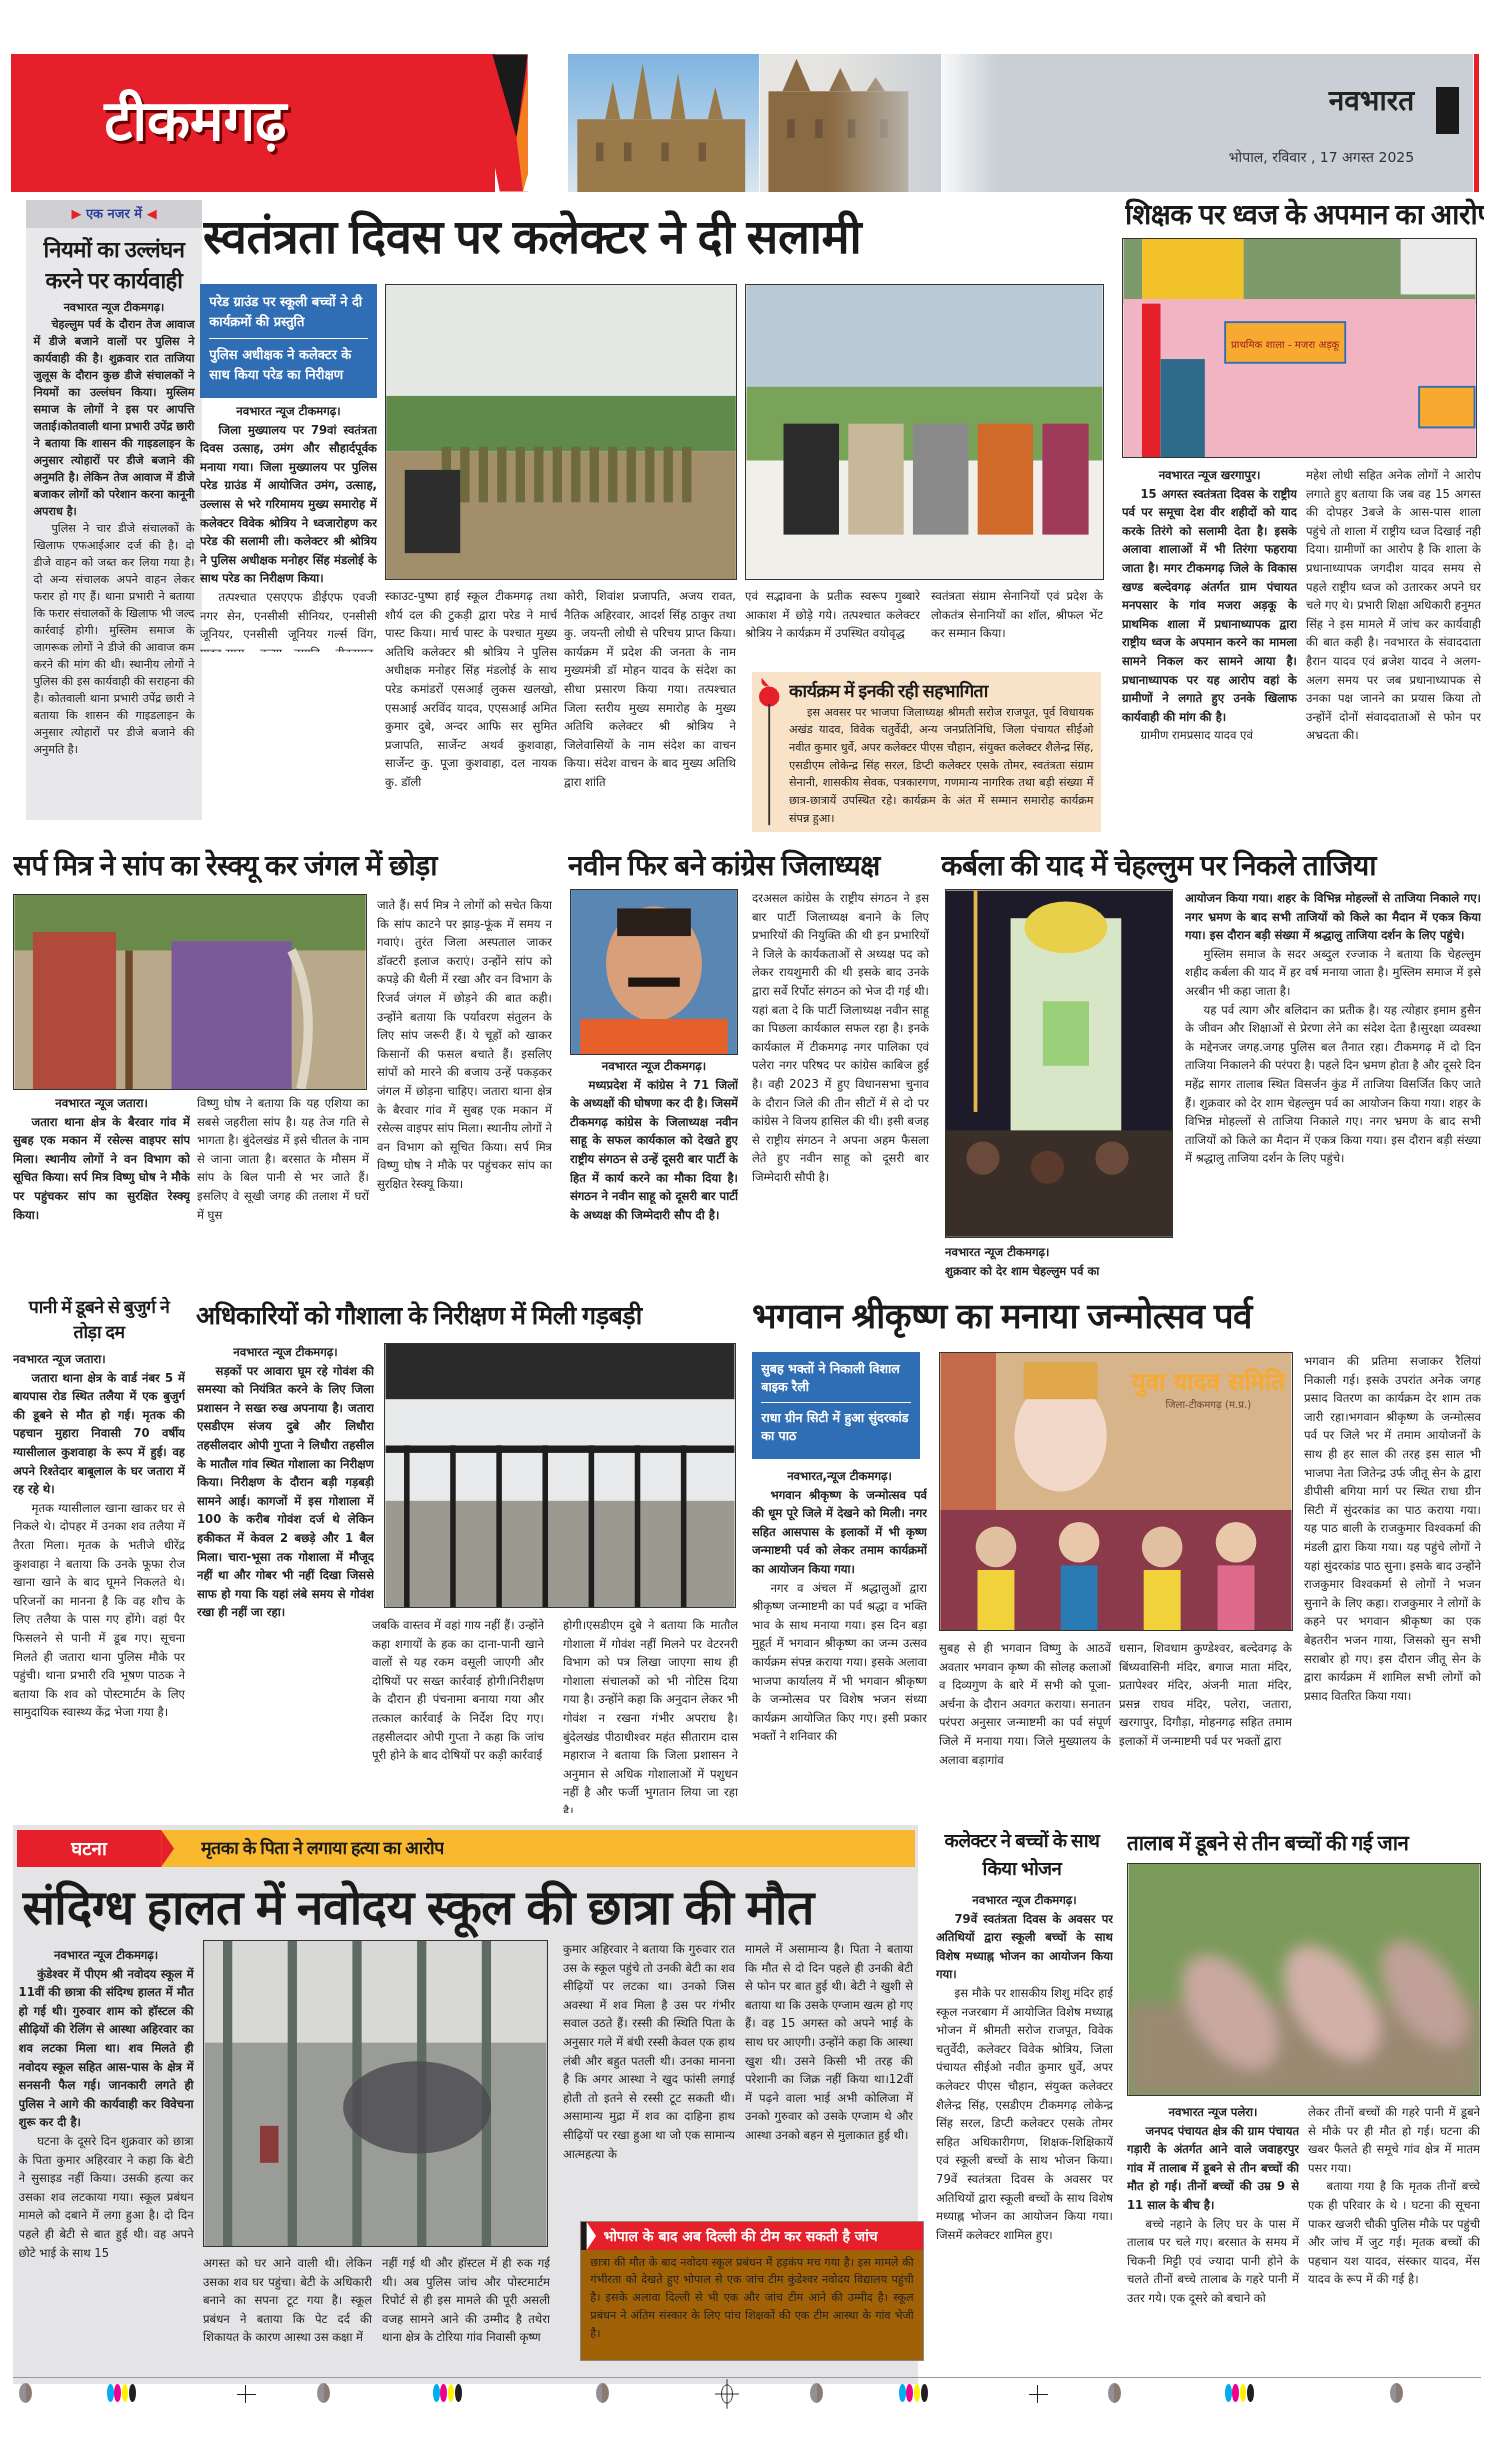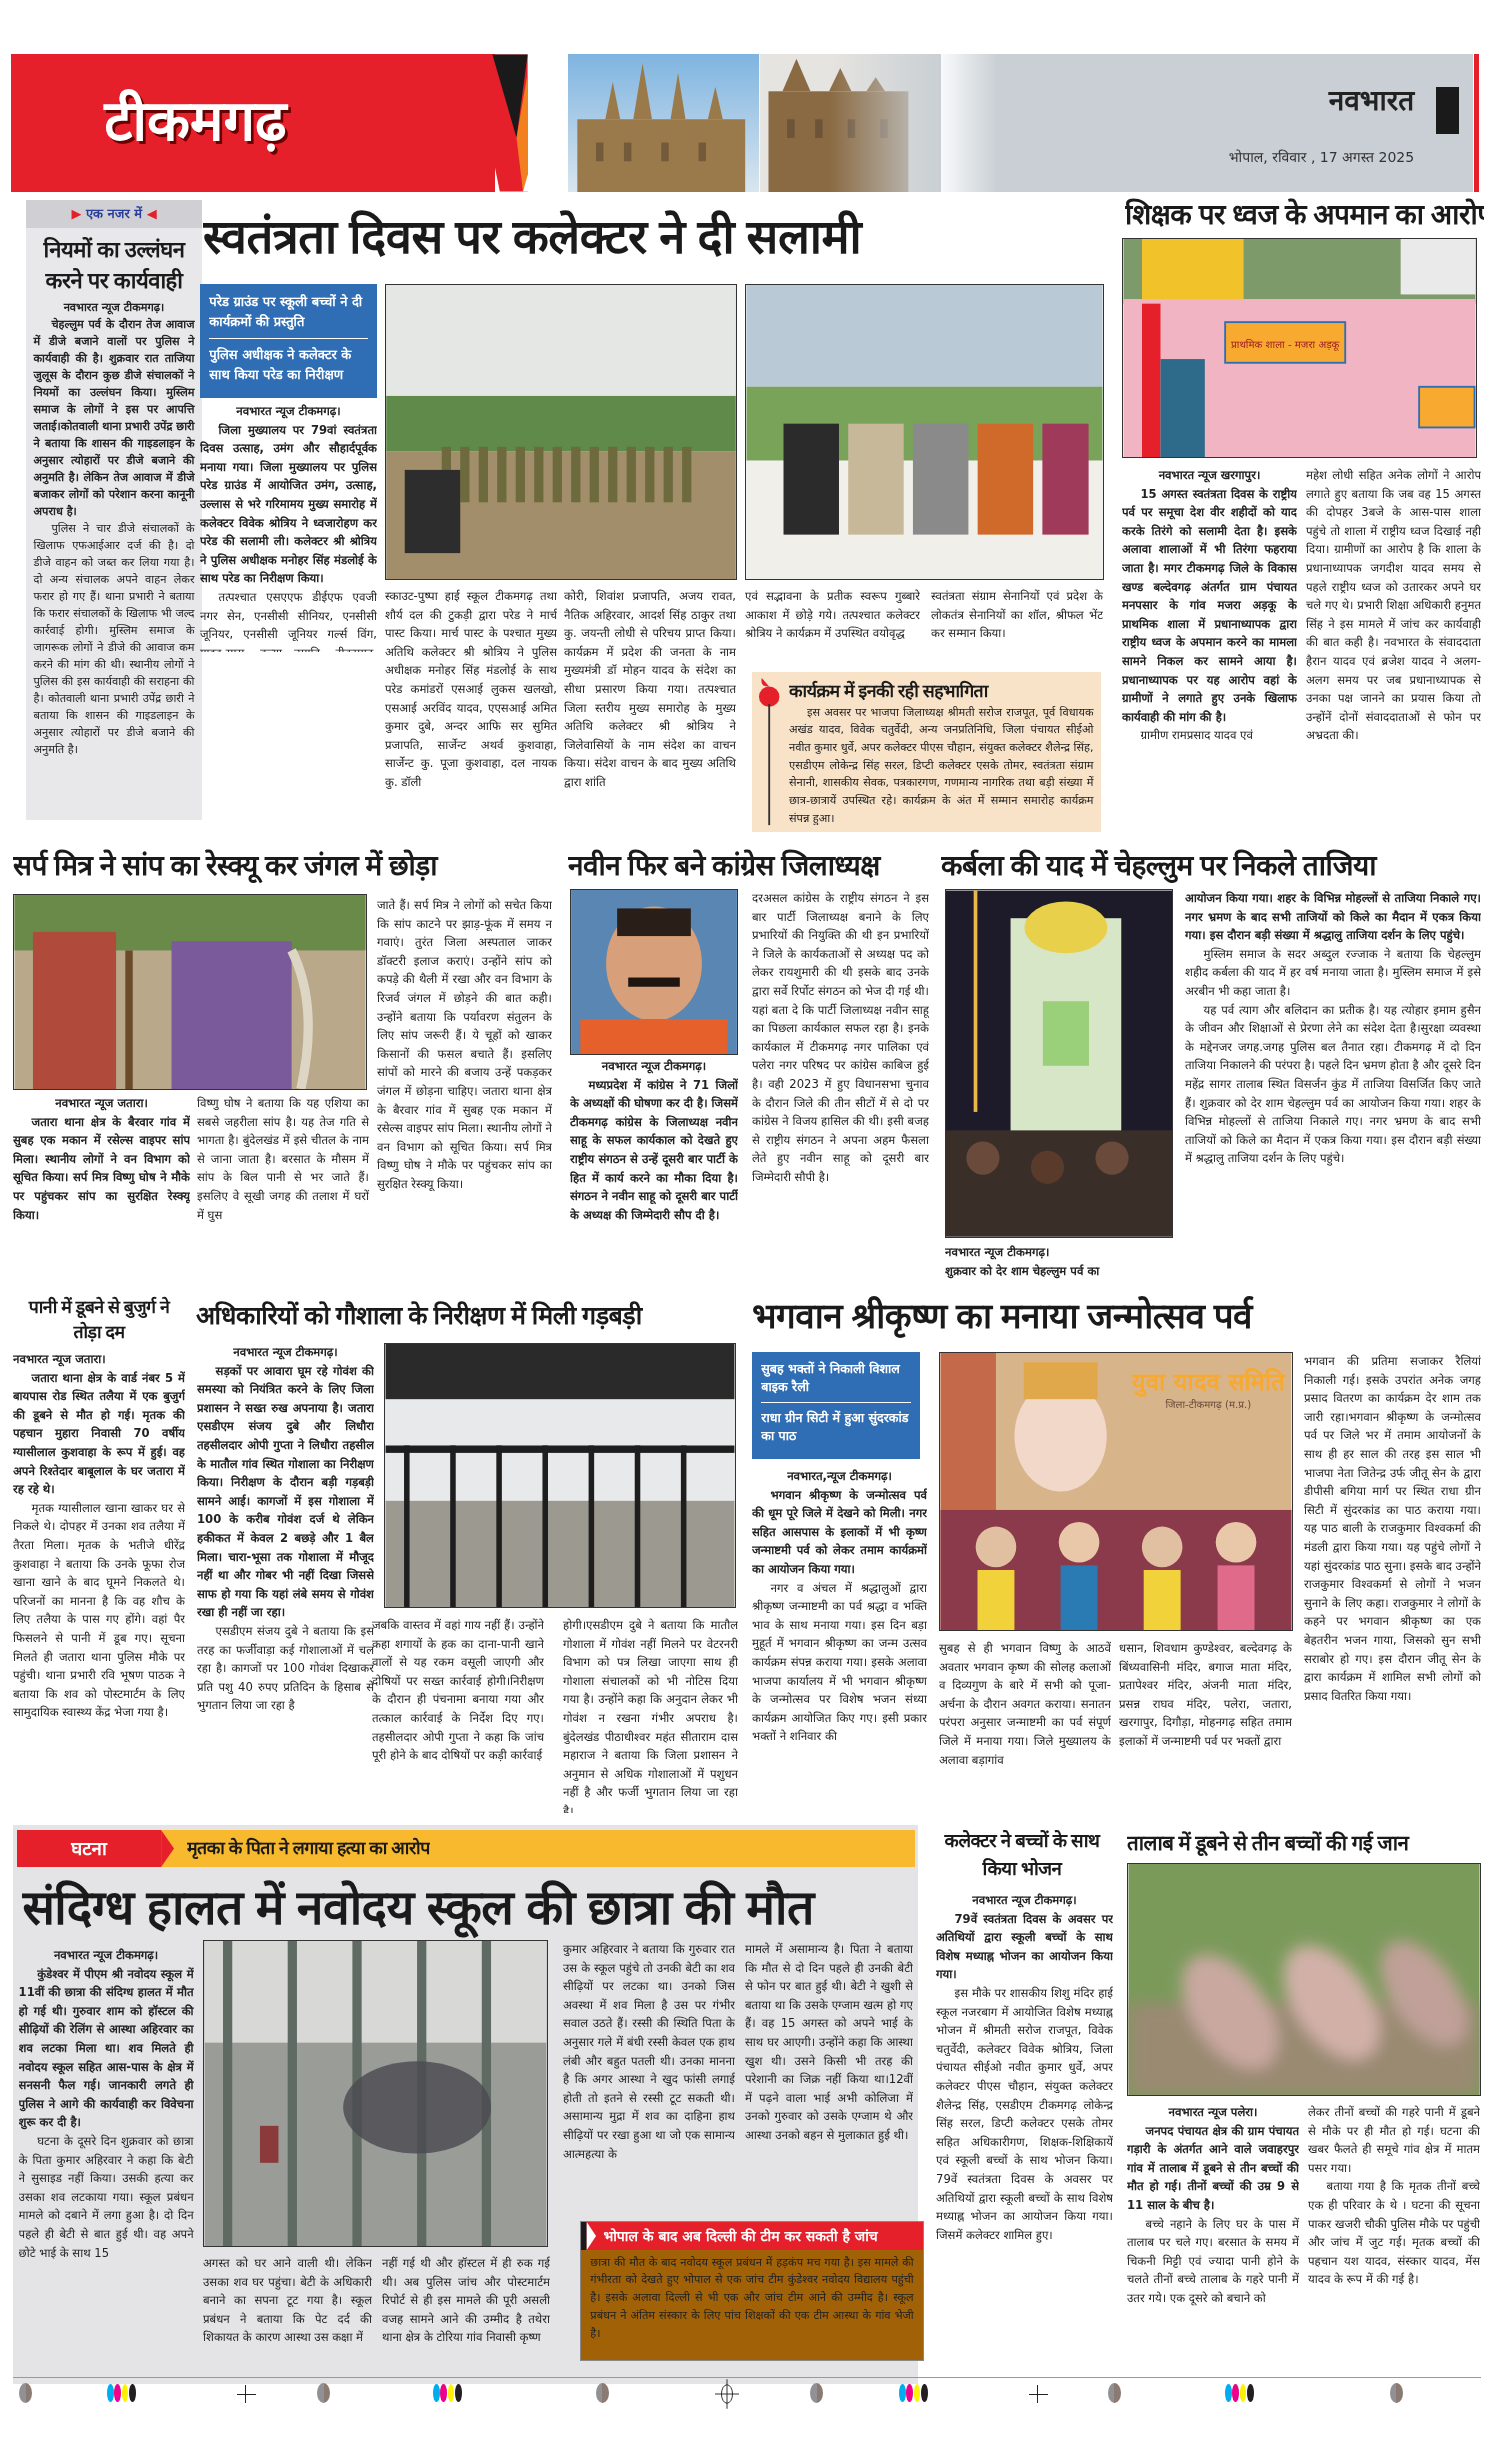--- a/index.html
+++ b/index.html
@@ -253,21 +253,20 @@
 <div class="abs txt" style="left:13px; top:1350px; width:172px; height:470px;">
   <div class="bold">नवभारत न्यूज जतारा।</div>
   <p class="bold">जतारा थाना क्षेत्र के वार्ड नंबर 5 में बायपास रोड स्थित तलैया में एक बुजुर्ग की डूबने से मौत हो गई। मृतक की पहचान मुहारा निवासी 70 वर्षीय ग्यासीलाल कुशवाहा के रूप में हुई। वह अपने रिश्तेदार बाबूलाल के घर जतारा में रह रहे थे।</p>
   <p>मृतक ग्यासीलाल खाना खाकर घर से निकले थे। दोपहर में उनका शव तलैया में तैरता मिला। मृतक के भतीजे धीरेंद्र कुशवाहा ने बताया कि उनके फूफा रोज खाना खाने के बाद घूमने निकलते थे। परिजनों का मानना है कि वह शौच के लिए तलैया के पास गए होंगे। वहां पैर फिसलने से पानी में डूब गए। सूचना मिलते ही जतारा थाना पुलिस मौके पर पहुंची। थाना प्रभारी रवि भूषण पाठक ने बताया कि शव को पोस्टमार्टम के लिए सामुदायिक स्वास्थ्य केंद्र भेजा गया है।</p>
 </div>
 
 <div class="abs headline" style="left:196px; top:1295px; width:545px; font-size:25px; line-height:41px;">अधिकारियों को गौशाला के निरीक्षण में मिली गड़बड़ी</div>
 <div class="abs txt" style="left:197px; top:1343px; width:177px; height:470px;">
   <div class="bold" style="text-align:center;">नवभारत न्यूज टीकमगढ़।</div>
   <p class="bold">सड़कों पर आवारा घूम रहे गोवंश की समस्या को नियंत्रित करने के लिए जिला प्रशासन ने सख्त रुख अपनाया है। जतारा एसडीएम संजय दुबे और लिधौरा तहसीलदार ओपी गुप्ता ने लिधौरा तहसील के मातौल गांव स्थित गोशाला का निरीक्षण किया। निरीक्षण के दौरान बड़ी गड़बड़ी सामने आई। कागजों में इस गोशाला में 100 के करीब गोवंश दर्ज थे लेकिन हकीकत में केवल 2 बछड़े और 1 बैल मिला। चारा-भूसा तक गोशाला में मौजूद नहीं था और गोबर भी नहीं दिखा जिससे साफ हो गया कि यहां लंबे समय से गोवंश रखा ही नहीं जा रहा।</p>
-  <p>एसडीएम संजय दुबे ने बताया कि इस तरह का फर्जीवाड़ा कई गोशालाओं में चल रहा है। कागजों पर 100 गोवंश दिखाकर प्रति पशु 40 रुपए प्रतिदिन के हिसाब से भुगतान लिया जा रहा है</p>
 </div>
 <svg class="abs photo" style="left:384px; top:1343px; width:352px; height:265px;" viewBox="0 0 378 285">
   <rect width="378" height="285" fill="#c9c9c4"></rect>
   <rect width="378" height="60" fill="#2a2a2a"></rect>
   <rect x="0" y="60" width="378" height="110" fill="#e8e9ea"></rect>
   <rect x="0" y="170" width="378" height="115" fill="#9c9a90"></rect>
   <rect x="0" y="110" width="378" height="8" fill="#1e1e1e"></rect>
   <g fill="#1e1e1e">
       <rect x="20" y="110" width="6" height="175"></rect>
       <rect x="70" y="110" width="6" height="175"></rect>
@@ -312,21 +311,21 @@
 <div class="abs txt" style="left:939px; top:1639px; width:172px; height:174px;">सुबह से ही भगवान विष्णु के आठवें अवतार भगवान कृष्ण की सोलह कलाओं व दिव्यगुण के बारे में सभी को पूजा-अर्चना के दौरान अवगत कराया। सनातन परंपरा अनुसार जन्माष्टमी का पर्व संपूर्ण जिले में मनाया गया। जिले मुख्यालय के अलावा बड़ागांव</div>
 <div class="abs txt" style="left:1119px; top:1639px; width:173px; height:174px;">धसान, शिवधाम कुण्डेश्वर, बल्देवगढ़ के बिंध्यवासिनी मंदिर, बगाज माता मंदिर, प्रतापेश्वर मंदिर, अंजनी माता मंदिर, प्रसन्न राघव मंदिर, पलेरा, जतारा, खरगापुर, दिगौड़ा, मोहनगढ़ सहित तमाम इलाकों में जन्माष्टमी पर्व पर भक्तों द्वारा</div>
 <div class="abs txt" style="left:1304px; top:1352px; width:177px; height:461px;">भगवान की प्रतिमा सजाकर रैलियां निकाली गई। इसके उपरांत अनेक जगह प्रसाद वितरण का कार्यक्रम देर शाम तक जारी रहा।भगवान श्रीकृष्ण के जन्मोत्सव पर्व पर जिले भर में तमाम आयोजनों के साथ ही हर साल की तरह इस साल भी भाजपा नेता जितेन्द्र उर्फ जीतू सेन के द्वारा डीपीसी बगिया मार्ग पर स्थित राधा ग्रीन सिटी में सुंदरकांड का पाठ कराया गया। यह पाठ बाली के राजकुमार विश्वकर्मा की मंडली द्वारा किया गया। यह पहुंचे लोगों ने यहां सुंदरकांड पाठ सुना। इसके बाद उन्होंने राजकुमार विश्वकर्मा से लोगों ने भजन सुनाने के लिए कहा। राजकुमार ने लोगों के कहने पर भगवान श्रीकृष्ण का एक बेहतरीन भजन गाया, जिसको सुन सभी सराबोर हो गए। इस दौरान जीतू सेन के द्वारा कार्यक्रम में शामिल सभी लोगों को प्रसाद वितरित किया गया।</div>
 
 <div class="abs" style="left:13px; top:1825px; width:905px; height:559px; background:#e4e4e6;"></div>
 <div class="abs redbar" style="left:17px; top:1830px; width:144px; height:37px; font-size:18.6px; line-height:37px; text-align:center;">घटना</div>
 <div class="abs" style="left:161px; top:1830px; width:754px; height:37px; background:#f8b92f;">
   <svg class="abs" style="left:0; top:0; width:15px; height:37px;" viewBox="0 0 16 40">
       <polygon points="0,0 14,20 0,40" fill="#e5202a"></polygon>
     </svg>
-  <div class="headline" style="position:absolute; left:26px; top:0; font-size:17.7px; line-height:37px;">मृतका के पिता ने लगाया हत्या का आरोप</div>
+  <div class="headline" style="position:absolute; left:40px; top:0; font-size:17.7px; line-height:37px;">मृतका के पिता ने लगाया हत्या का आरोप</div>
 </div>
 <div class="abs headline" style="left:22.4px; top:1872px; width:894px; font-size:48px; line-height:71px;">संदिग्ध हालत में नवोदय स्कूल की छात्रा की मौत</div>
 
 <div class="abs txt" style="left:18.6px; top:1946px; width:175px; height:424px;">
   <div class="bold" style="text-align:center;">नवभारत न्यूज टीकमगढ़।</div>
   <p class="bold">कुंडेश्वर में पीएम श्री नवोदय स्कूल में 11वीं की छात्रा की संदिग्ध हालत में मौत हो गई थी। गुरुवार शाम को हॉस्टल की सीढ़ियों की रेलिंग से आस्था अहिरवार का शव लटका मिला था। शव मिलते ही नवोदय स्कूल सहित आस-पास के क्षेत्र में सनसनी फैल गई। जानकारी लगते ही पुलिस ने आगे की कार्यवाही कर विवेचना शुरू कर दी है।</p>
   <p>घटना के दूसरे दिन शुक्रवार को छात्रा के पिता कुमार अहिरवार ने कहा कि बेटी ने सुसाइड नहीं किया। उसकी हत्या कर उसका शव लटकाया गया। स्कूल प्रबंधन मामले को दबाने में लगा हुआ है। दो दिन पहले ही बेटी से बात हुई थी। वह अपने छोटे भाई के साथ 15</p>
 </div>
 <svg class="abs photo" style="left:203px; top:1940px; width:345px; height:307px;" viewBox="0 0 370 330">
   <rect width="370" height="330" fill="#9a9c98"></rect>

